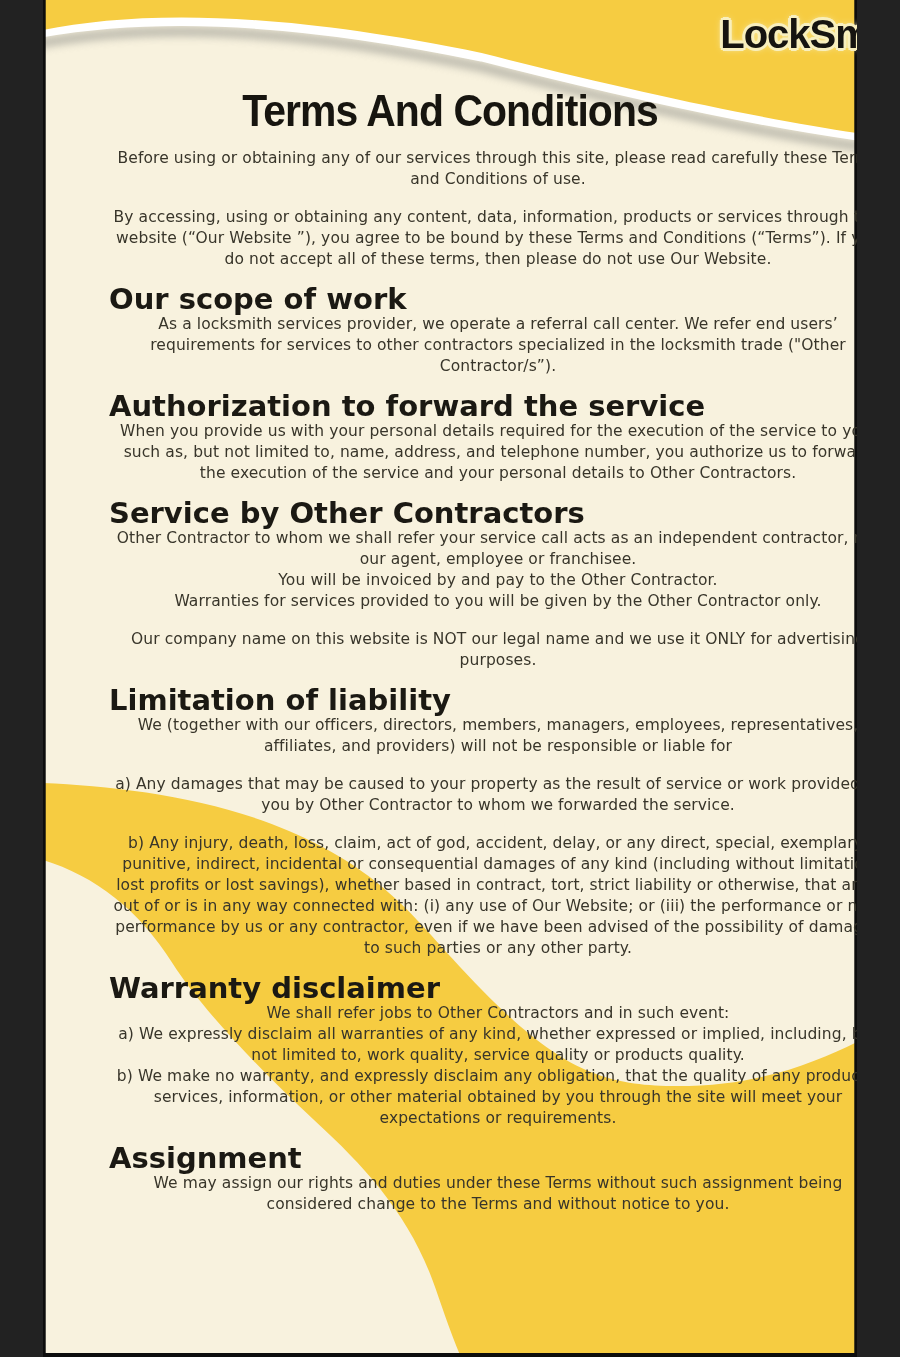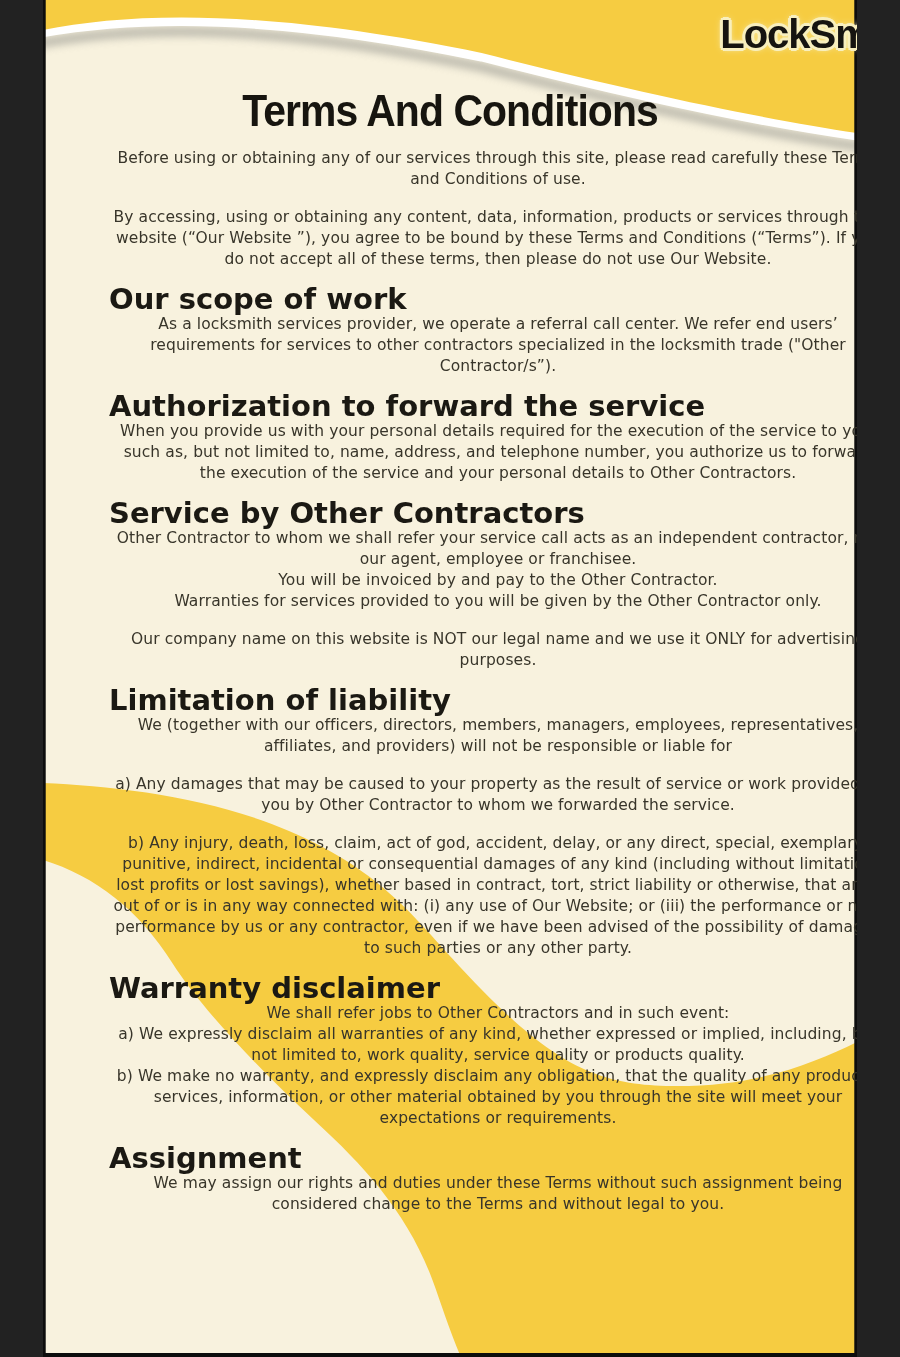--- a/index.html
+++ b/index.html
@@ -131,17 +131,17 @@
         <p>b) Any injury, death, loss, claim, act of god, accident, delay, or any direct, special, exemplary, punitive, indirect, incidental or consequential damages of any kind (including without limitation lost profits or lost savings), whether based in contract, tort, strict liability or otherwise, that arise out of or is in any way connected with: (i) any use of Our Website; or (iii) the performance or non-performance by us or any contractor, even if we have been advised of the possibility of damages to such parties or any other party.</p>
       </section>
       <section>
         <h2>Warranty disclaimer</h2>
         <p>We shall refer jobs to Other Contractors and in such event:
 a) We expressly disclaim all warranties of any kind, whether expressed or implied, including, but not limited to, work quality, service quality or products quality.
 b) We make no warranty, and expressly disclaim any obligation, that the quality of any products, services, information, or other material obtained by you through the site will meet your expectations or requirements.</p>
       </section>
       <section>
         <h2>Assignment</h2>
-        <p>We may assign our rights and duties under these Terms without such assignment being considered change to the Terms and without legal to you.</p>
+        <p>We may assign our rights and duties under these Terms without such assignment being considered change to the Terms and without notice to you.</p>
       </section>
     </main>
 
 </div>
 
 </body></html>

